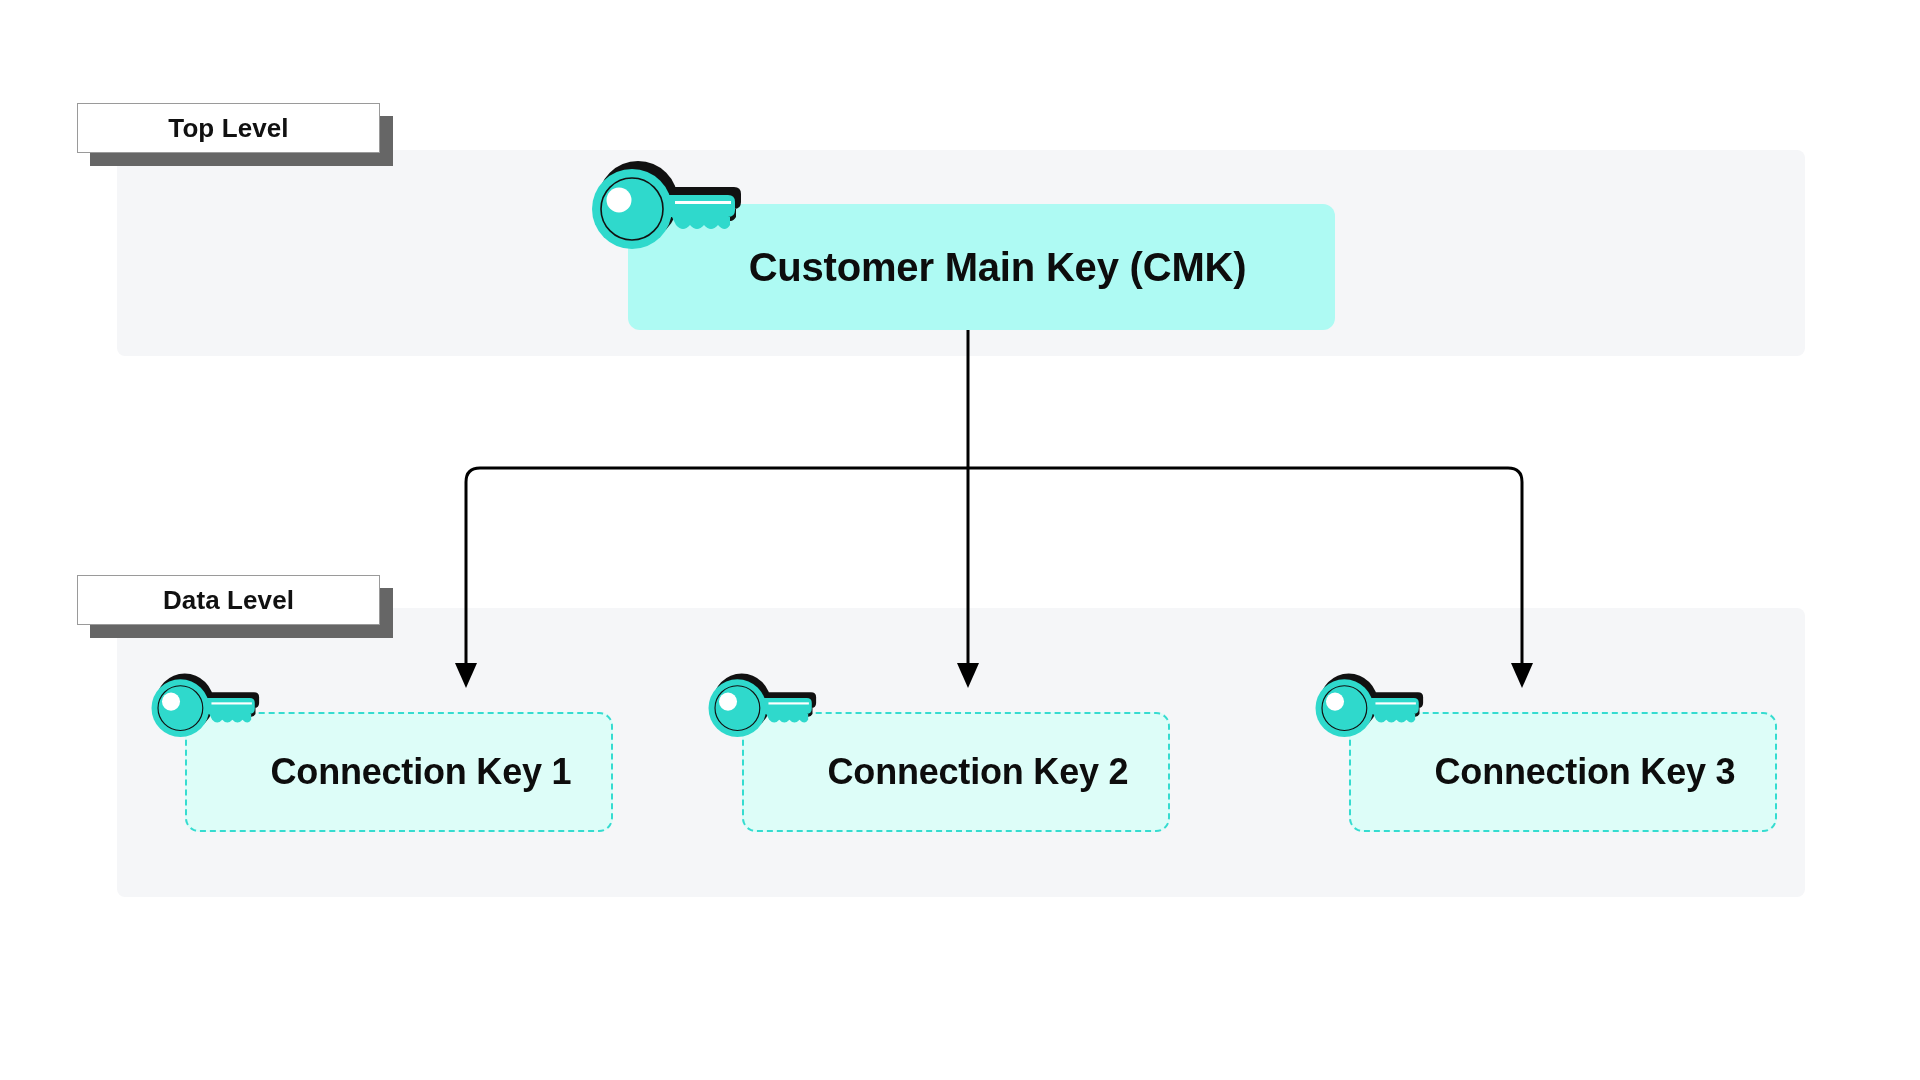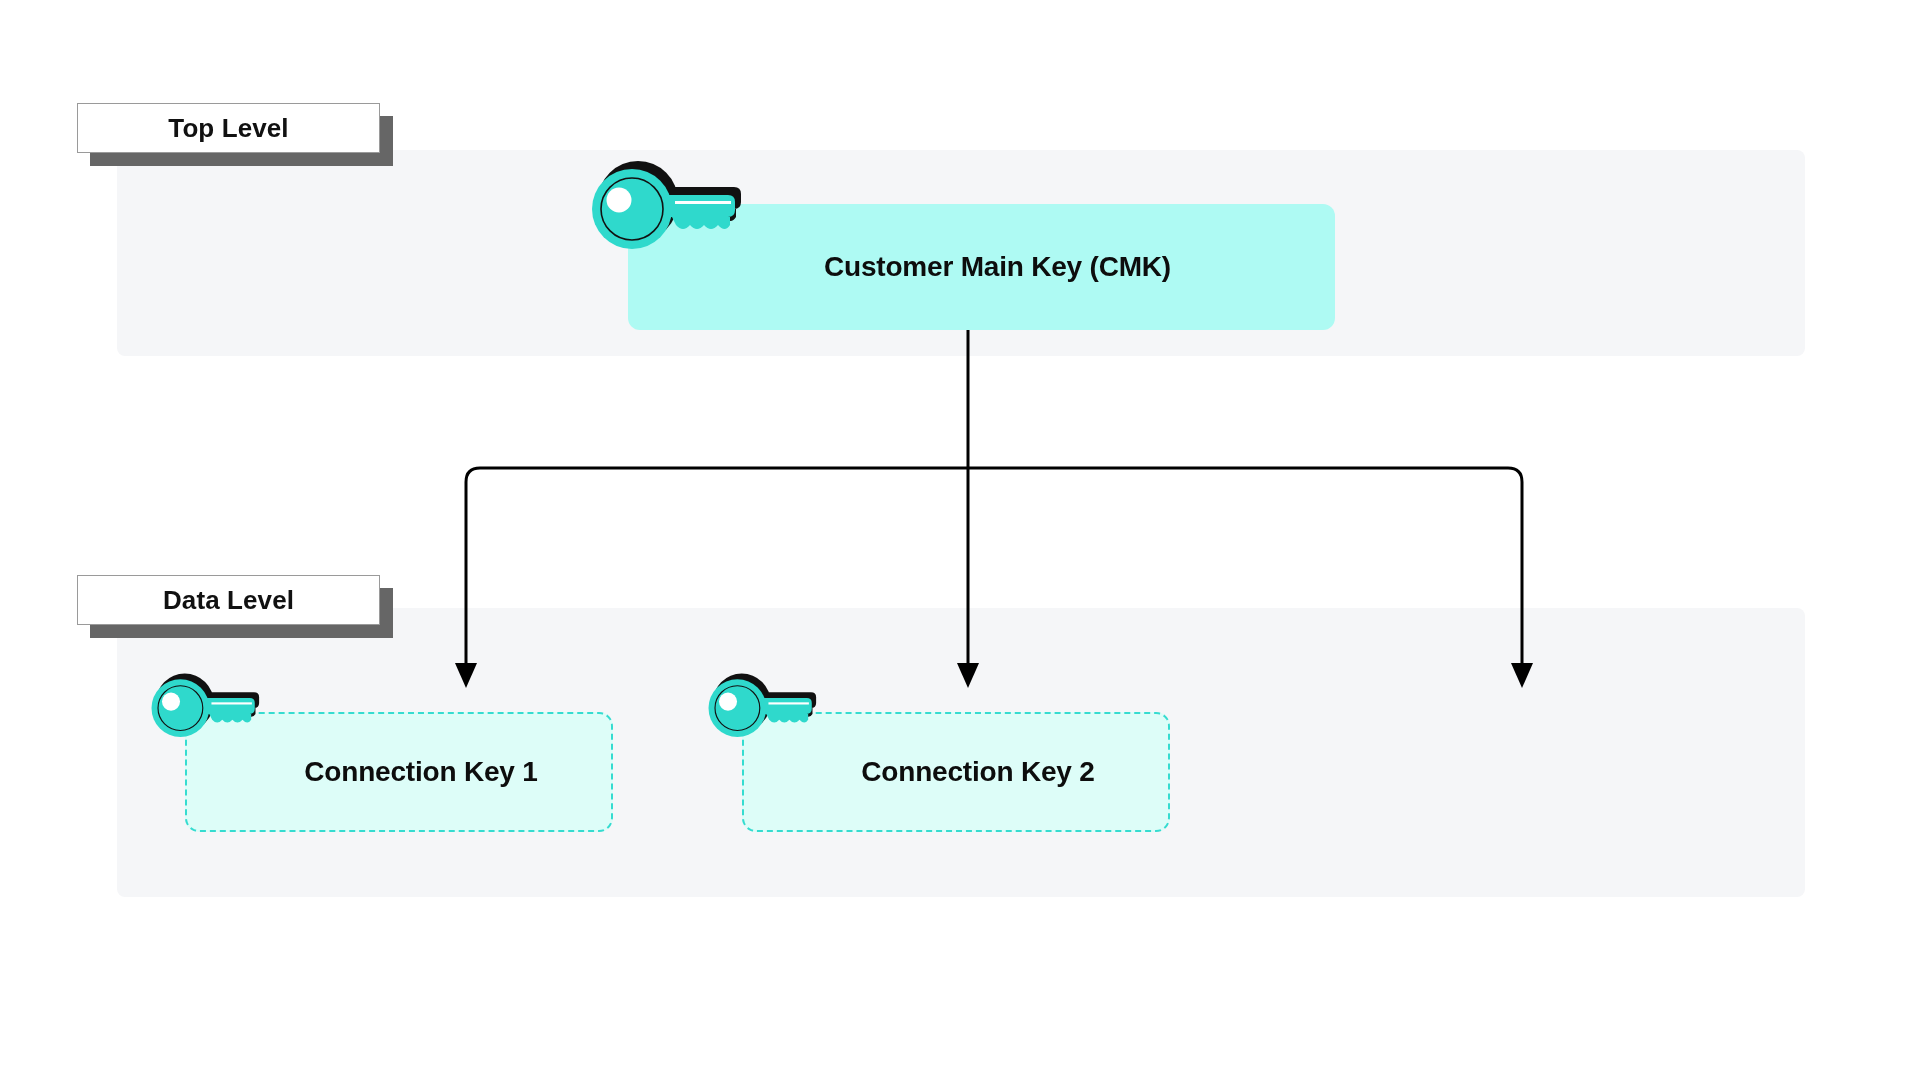--- a/index.html
+++ b/index.html
@@ -97,21 +97,21 @@
     inset: 0;
     background: #aefaf3;
     border-radius: 12px;
   }
   #cmk-label {
     position: absolute;
     inset: 0;
     display: flex;
     align-items: center;
     justify-content: center;
-    font-size: 28px;
+    font-size: 40px;
     font-weight: bold;
     color: #0d0d0d;
     letter-spacing: -0.2px;
     white-space: nowrap;
     margin-left: 32px;
   }
   #cmk-key-icon {
     position: absolute;
     left: -45px;
     top: -45px;
@@ -139,21 +139,21 @@
     background: #ddfdf8;
     border: 2.5px dashed #35dcd0;
     border-radius: 14px;
   }
   .conn-label {
     position: absolute;
     inset: 0;
     display: flex;
     align-items: center;
     justify-content: center;
-    font-size: 28px;
+    font-size: 36px;
     font-weight: bold;
     color: #0d0d0d;
     letter-spacing: -0.2px;
     white-space: nowrap;
     padding-left: 44px;
   }
   .conn-key-icon {
     position: absolute;
     left: -40px;
     top: -40px;
@@ -257,14 +257,37 @@
       <circle cx="36" cy="41" r="12.5" fill="#ffffff"></circle>
       <path d="M 83 36 L 145 36 Q 152 36 152 43 L 152 51
                Q 152 58 145 58 L 83 58 Z" fill="#2fd9cc"></path>
       <path d="M 89 58 L 147 58 L 147 66
                Q 142 74 135 66 Q 128 74 121 66
                Q 114 74 107 66 Q 100 74 93 66 Z" fill="#2fd9cc"></path>
       <rect x="92" y="42" width="56" height="3" fill="#ffffff"></rect>
     </svg>
   </div>
 
+  <div id="conn-node-3" class="conn-node">
+    <div class="conn-box"></div>
+    <div class="conn-label">Connection Key 3</div>
+    <svg class="conn-key-icon" viewBox="0 0 180 90" xmlns="http://www.w3.org/2000/svg">
+      <g transform="translate(3,-4)">
+        <circle cx="52" cy="46" r="40" fill="#111111"></circle>
+        <path d="M 86 32 L 148 32 Q 155 32 155 39 L 155 47
+                 Q 155 54 148 54 L 86 54 Z" fill="#111111"></path>
+        <path d="M 92 54 L 150 54 L 150 62
+                 Q 145 70 138 62 Q 131 70 124 62
+                 Q 117 70 110 62 Q 103 70 96 62 Z" fill="#111111"></path>
+      </g>
+      <circle cx="49" cy="50" r="40" fill="#2fd9cc"></circle>
+      <circle cx="49" cy="50" r="31" fill="none" stroke="#111111" stroke-width="1.6"></circle>
+      <circle cx="36" cy="41" r="12.5" fill="#ffffff"></circle>
+      <path d="M 83 36 L 145 36 Q 152 36 152 43 L 152 51
+               Q 152 58 145 58 L 83 58 Z" fill="#2fd9cc"></path>
+      <path d="M 89 58 L 147 58 L 147 66
+               Q 142 74 135 66 Q 128 74 121 66
+               Q 114 74 107 66 Q 100 74 93 66 Z" fill="#2fd9cc"></path>
+      <rect x="92" y="42" width="56" height="3" fill="#ffffff"></rect>
+    </svg>
+  </div>
 
 </div>
 
 </body></html>

